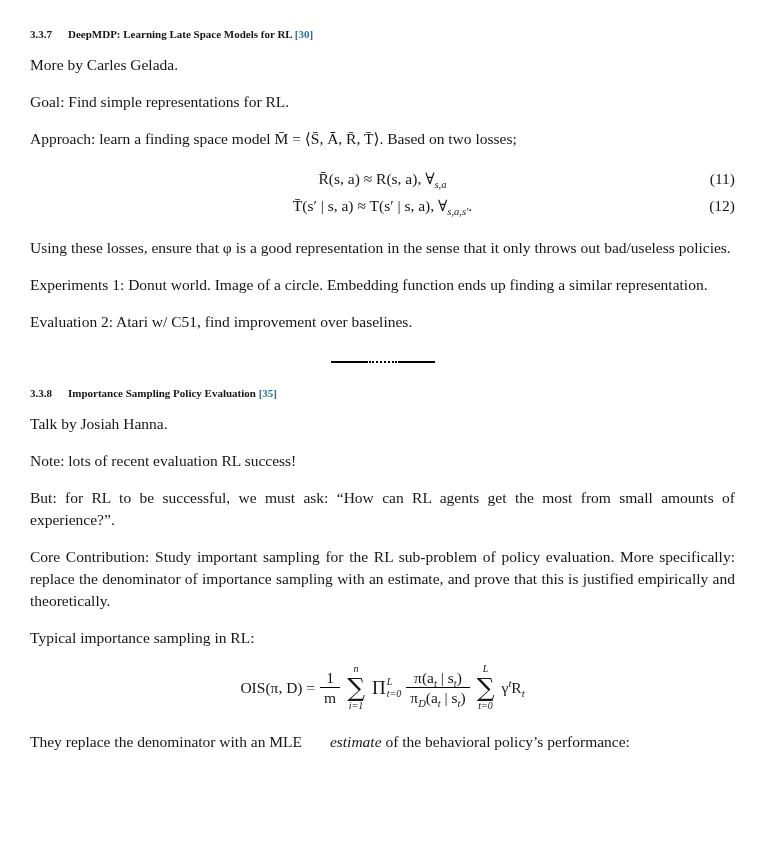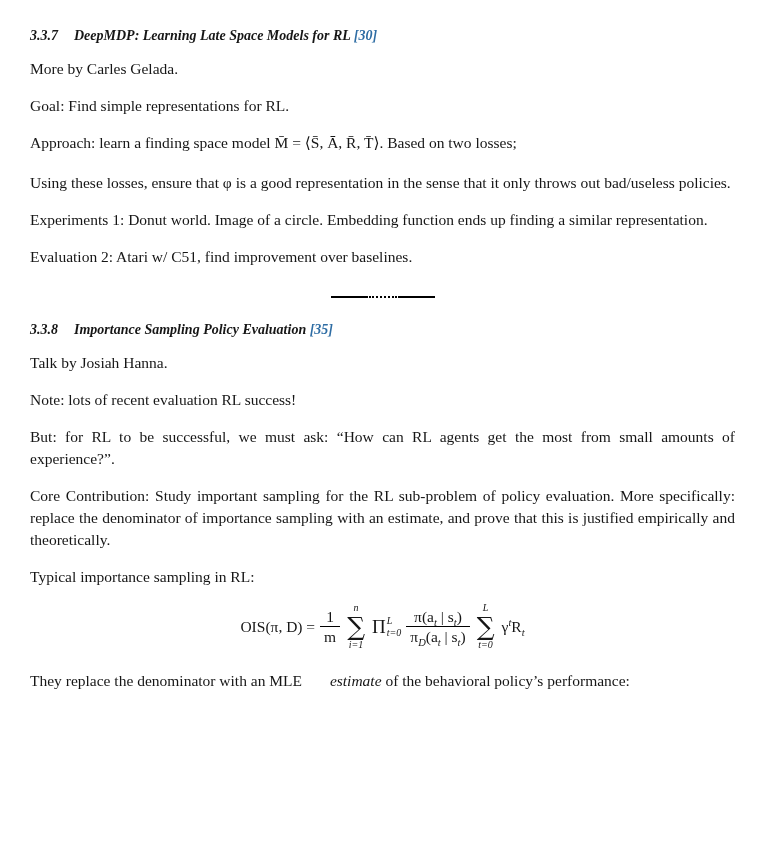--- a/index.html
+++ b/index.html
@@ -3,21 +3,21 @@
 <meta charset="utf-8">
 <style>
   html,body{margin:0;padding:0;background:#ffffff;}
   body{
     width:765px;height:849px;box-sizing:border-box;
     padding:22px 30px 10px 30px;
     font-family:"Liberation Serif","DejaVu Serif",serif;
     font-size:15.5px;color:#161616;overflow:hidden;
   }
   p{margin:0 0 15px 0;line-height:1.42;text-align:justify;}
-  .heading{font-weight:bold;font-size:14px;margin:6px 0 14px 0;font-style:italic;}
+  .heading{font-weight:bold;font-size:11px;margin:6px 0 14px 0;}
   .heading .secnum{margin-right:16px;}
   .cite{color:var(--cite,#2e6da4);text-decoration:none;cursor:pointer;}
   b{font-weight:normal;}
   .mi{}
   em{font-style:italic;margin-left:24px;}
   sub,sup{font-size:10.5px;font-style:italic;line-height:0;}
   
   .eqblock{margin:4px 0 18px 0;}
   .eqrow{position:relative;text-align:center;line-height:1.75;}
   .eqno{position:absolute;right:0;top:50%;transform:translateY(-50%);font-style:normal;}
@@ -45,20 +45,28 @@
   <a class="cite">[30]</a>
 </div>
 
 <p><span>More by Carles Gelada.</span></p>
 
 <p><b>Goal:</b><span> Find simple representations for RL.</span></p>
 
 <p><span>Approach: learn a finding space model </span><span class="mi">M̄ = ⟨S̄, Ā, R̄, T̄⟩</span><span>. Based on two losses;</span></p>
 
 <div class="eqblock">
+  <div class="eqrow">
+    <span class="mi">R̄(s, a) ≈ R(s, a), ∀</span><sub>s,a</sub><span class="mi"></span>
+    <span class="eqno">(11)</span>
+  </div>
+  <div class="eqrow">
+    <span class="mi">T̄(s′ | s, a) ≈ T(s′ | s, a), ∀</span><sub>s,a,s′</sub><span class="mi">.</span>
+    <span class="eqno">(12)</span>
+  </div>
 </div>
 
 <p><span>Using these losses, ensure that </span><span class="mi">φ</span><span> is a good representation in the sense that it only throws out bad/useless policies.</span></p>
 
 <p><b>Experiments 1:</b><span> Donut world. Image of a circle. Embedding function ends up finding a similar representation.</span></p>
 
 <p><b>Evaluation 2:</b><span> Atari w/ C51, find improvement over baselines.</span></p>
 
 <div class="sep">
   <span class="sep-line"></span>

